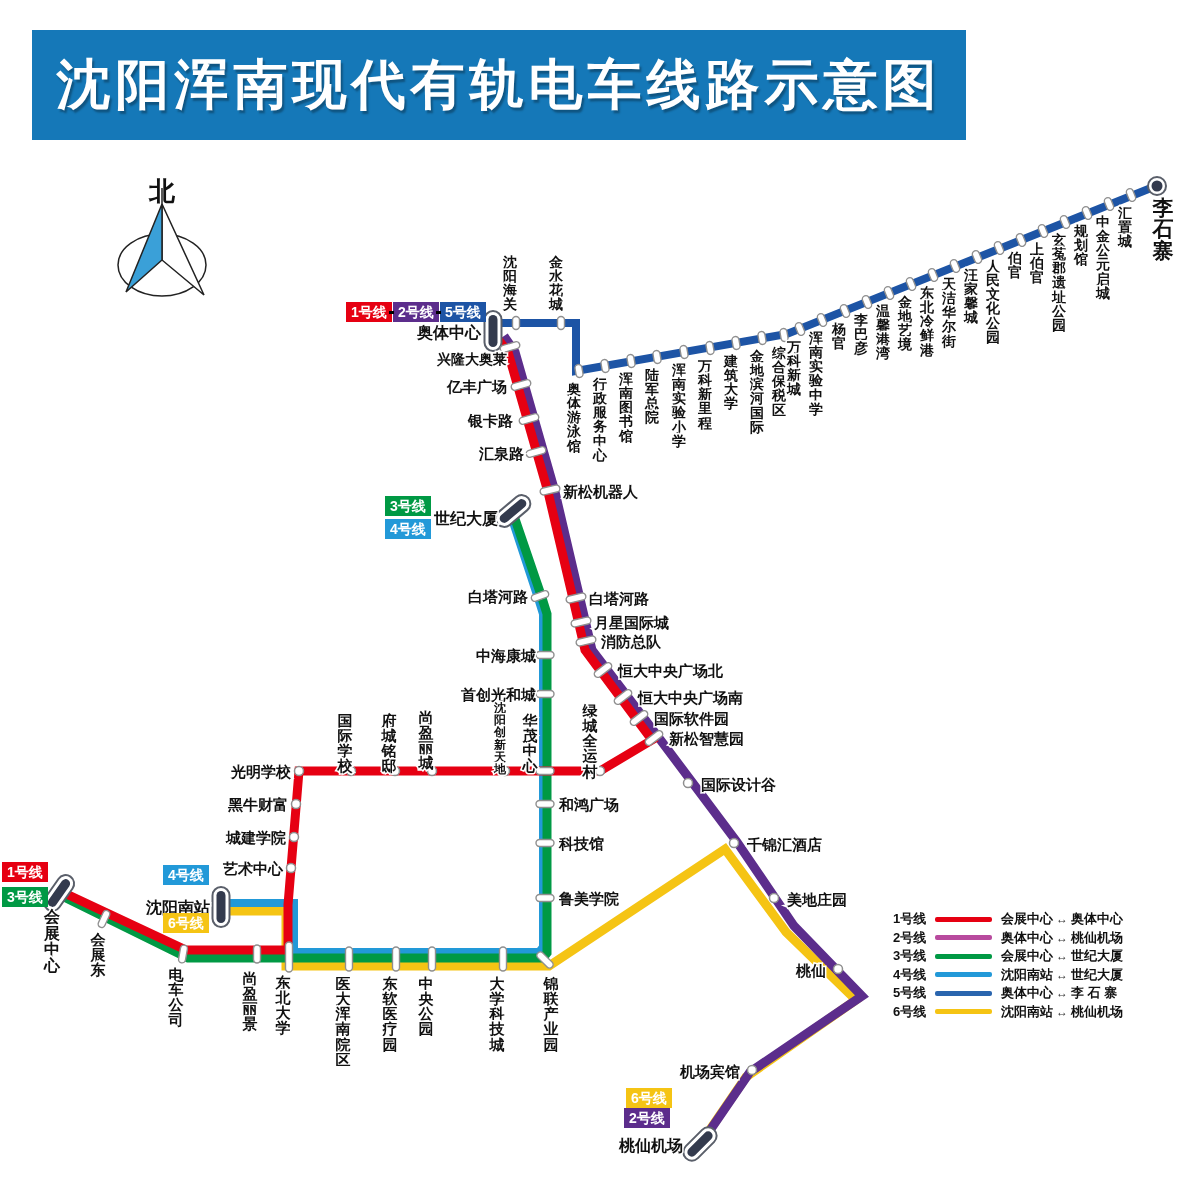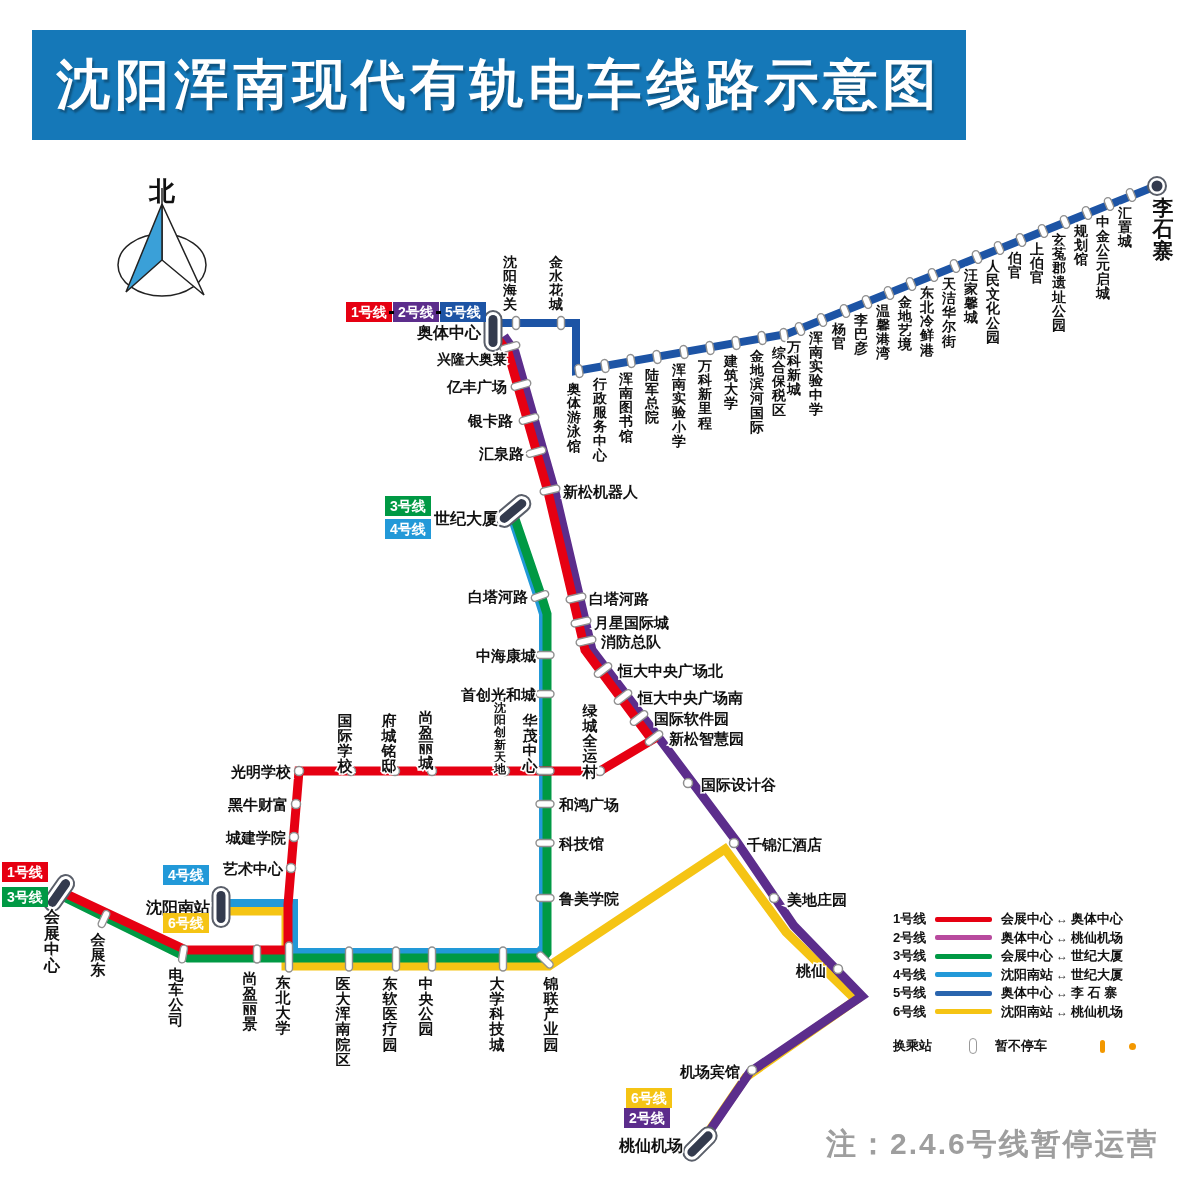--- a/index.html
+++ b/index.html
@@ -425,31 +425,17 @@
         </div>
         <div class="lg-row">
           <span class="lg-name">6号线</span>
           <span class="lg-swatch" style="background: rgb(245, 196, 20);"></span>
           <span class="lg-from">沈阳南站</span>
           <span class="lg-arrow">↔</span>
           <span class="lg-to">桃仙机场</span>
         </div>
       </div>
     <div class="lg-markers">
-      <div class="mk-row">
-        <span class="mk-lab1">换乘站</span>
-        <span class="mk-cell">
-            <span class="mk-tick"></span>
-          </span>
-        <span class="mk-lab2">暂不停车</span>
-        <span class="mk-cell2">
-            <span class="mk-skip-tick"></span>
-          </span>
-        <span class="mk-cell2">
-            <span class="mk-skip-dot"></span>
-          </span>
-      </div>
     </div>
   </div>
 
-  <div class="note">注：2.4.6号线暂停运营</div>
 
 </div>
 
 </body></html>

